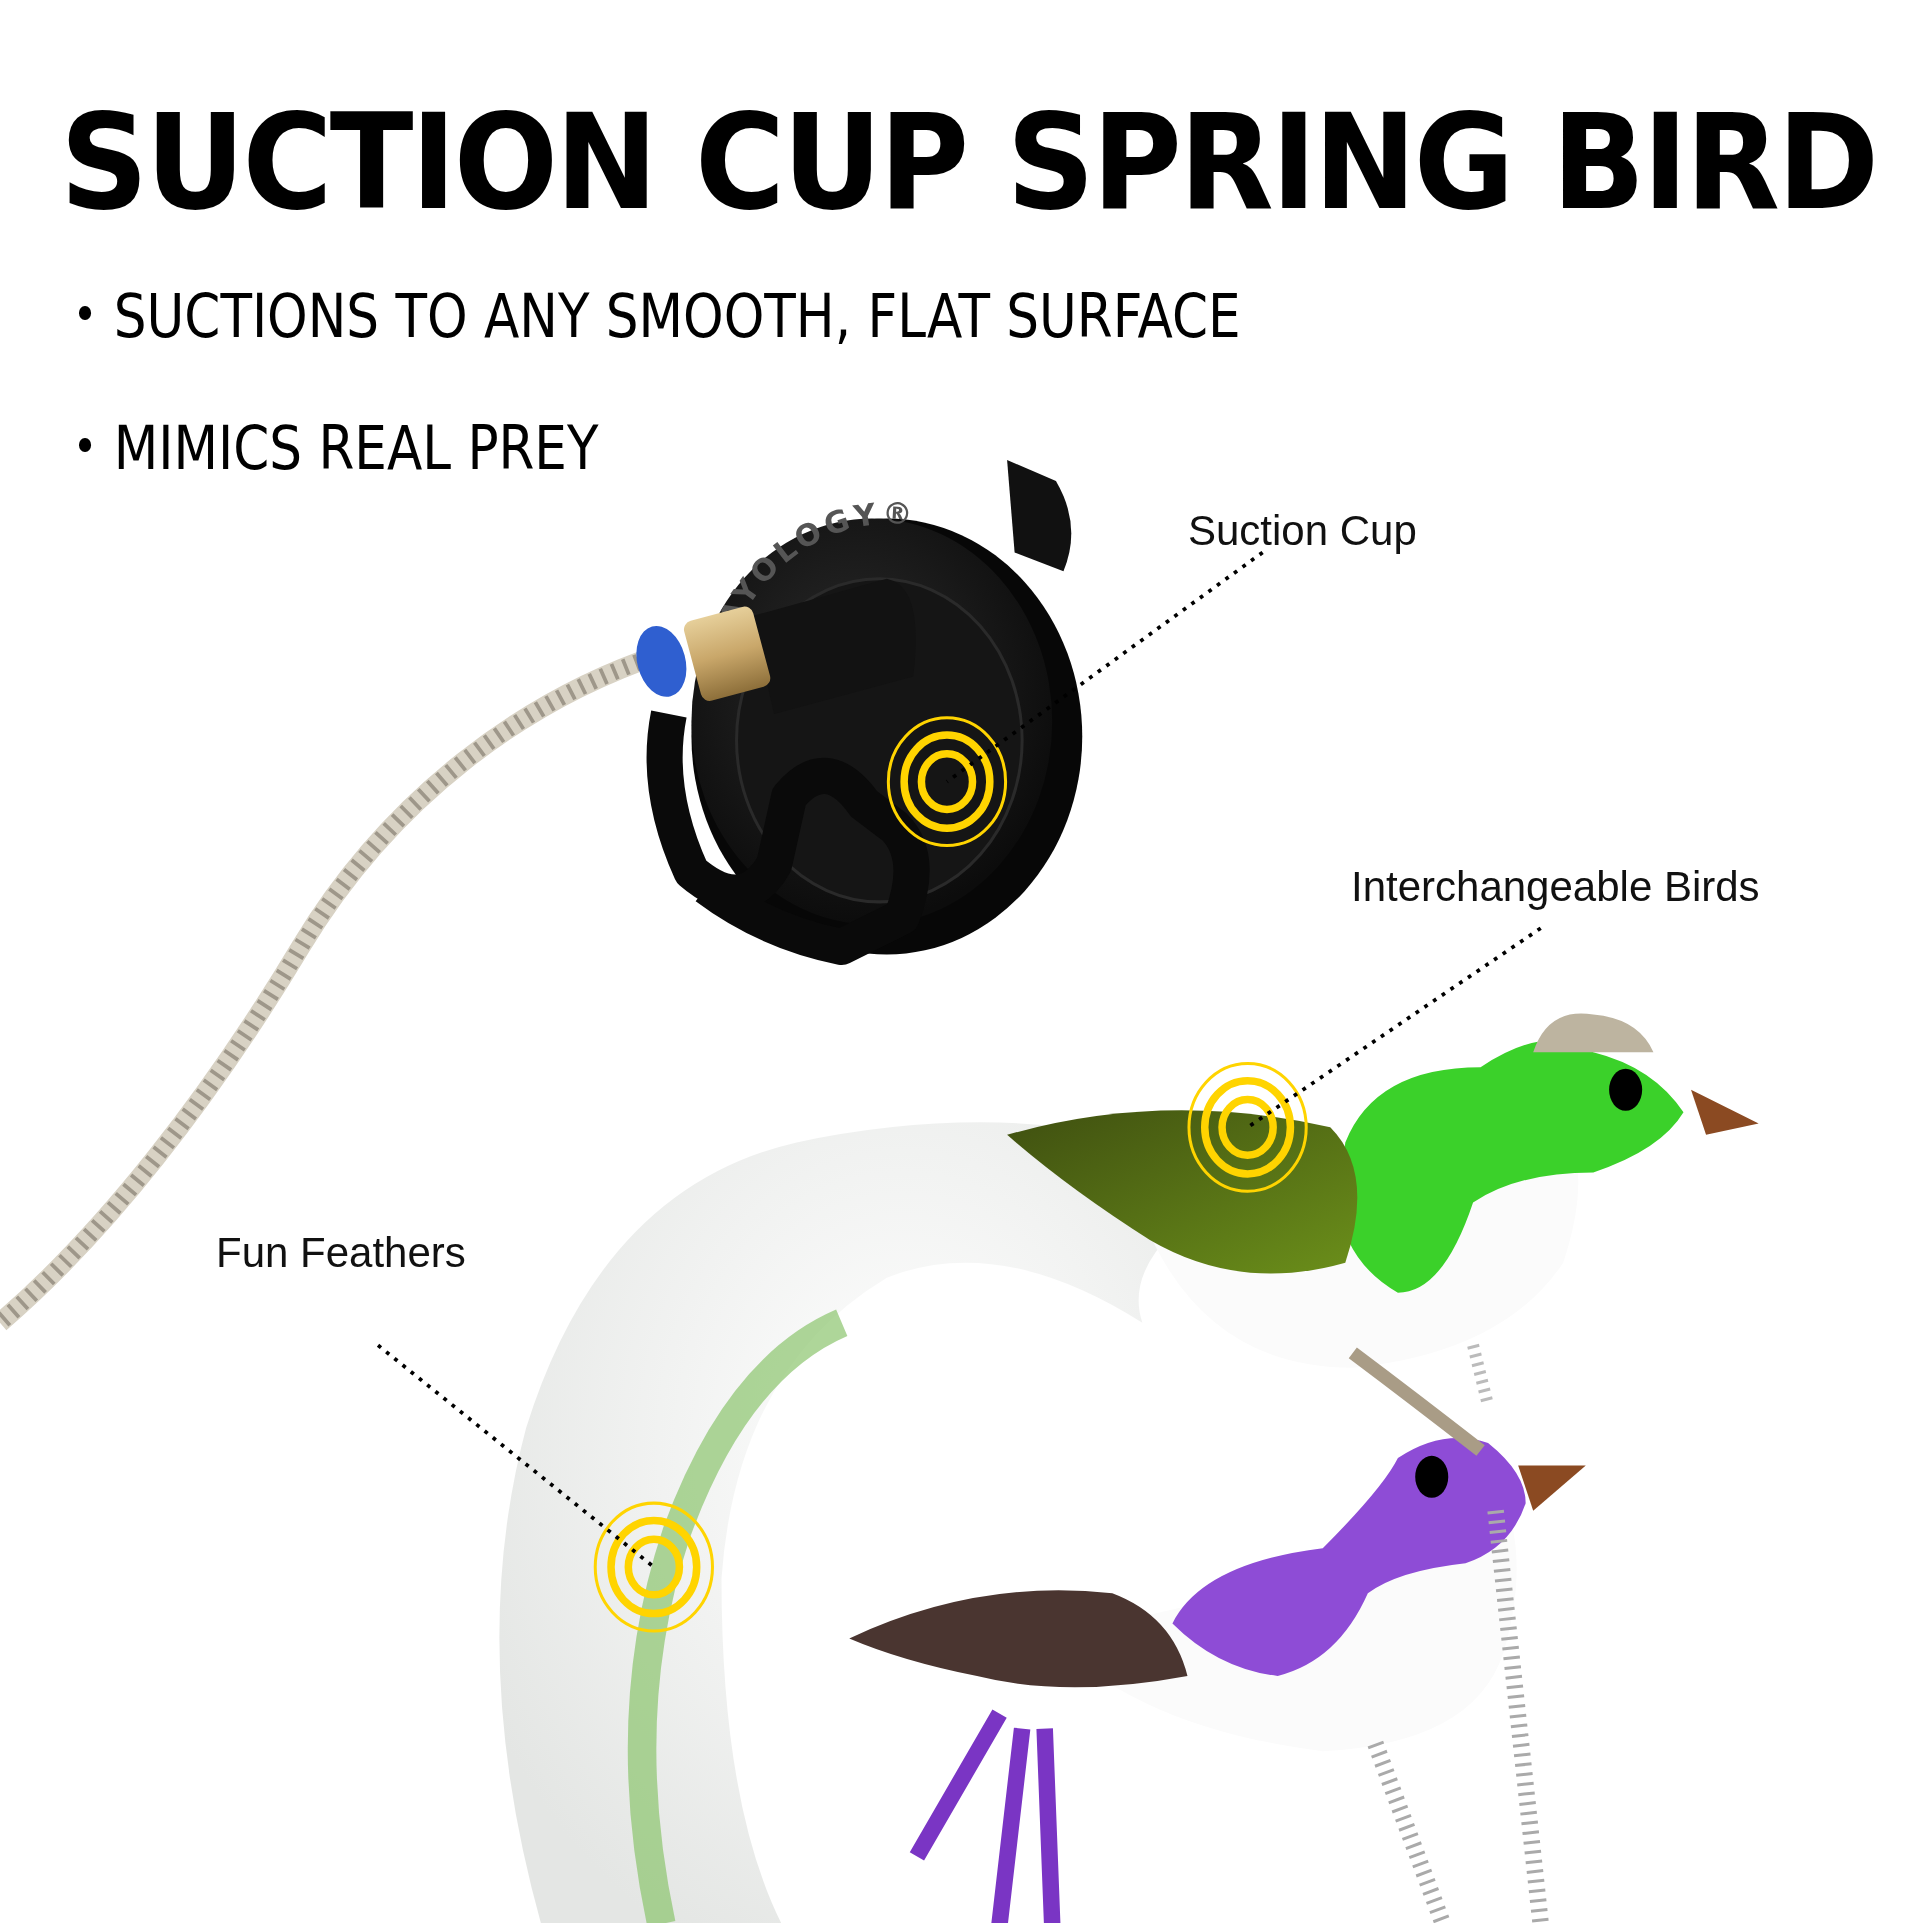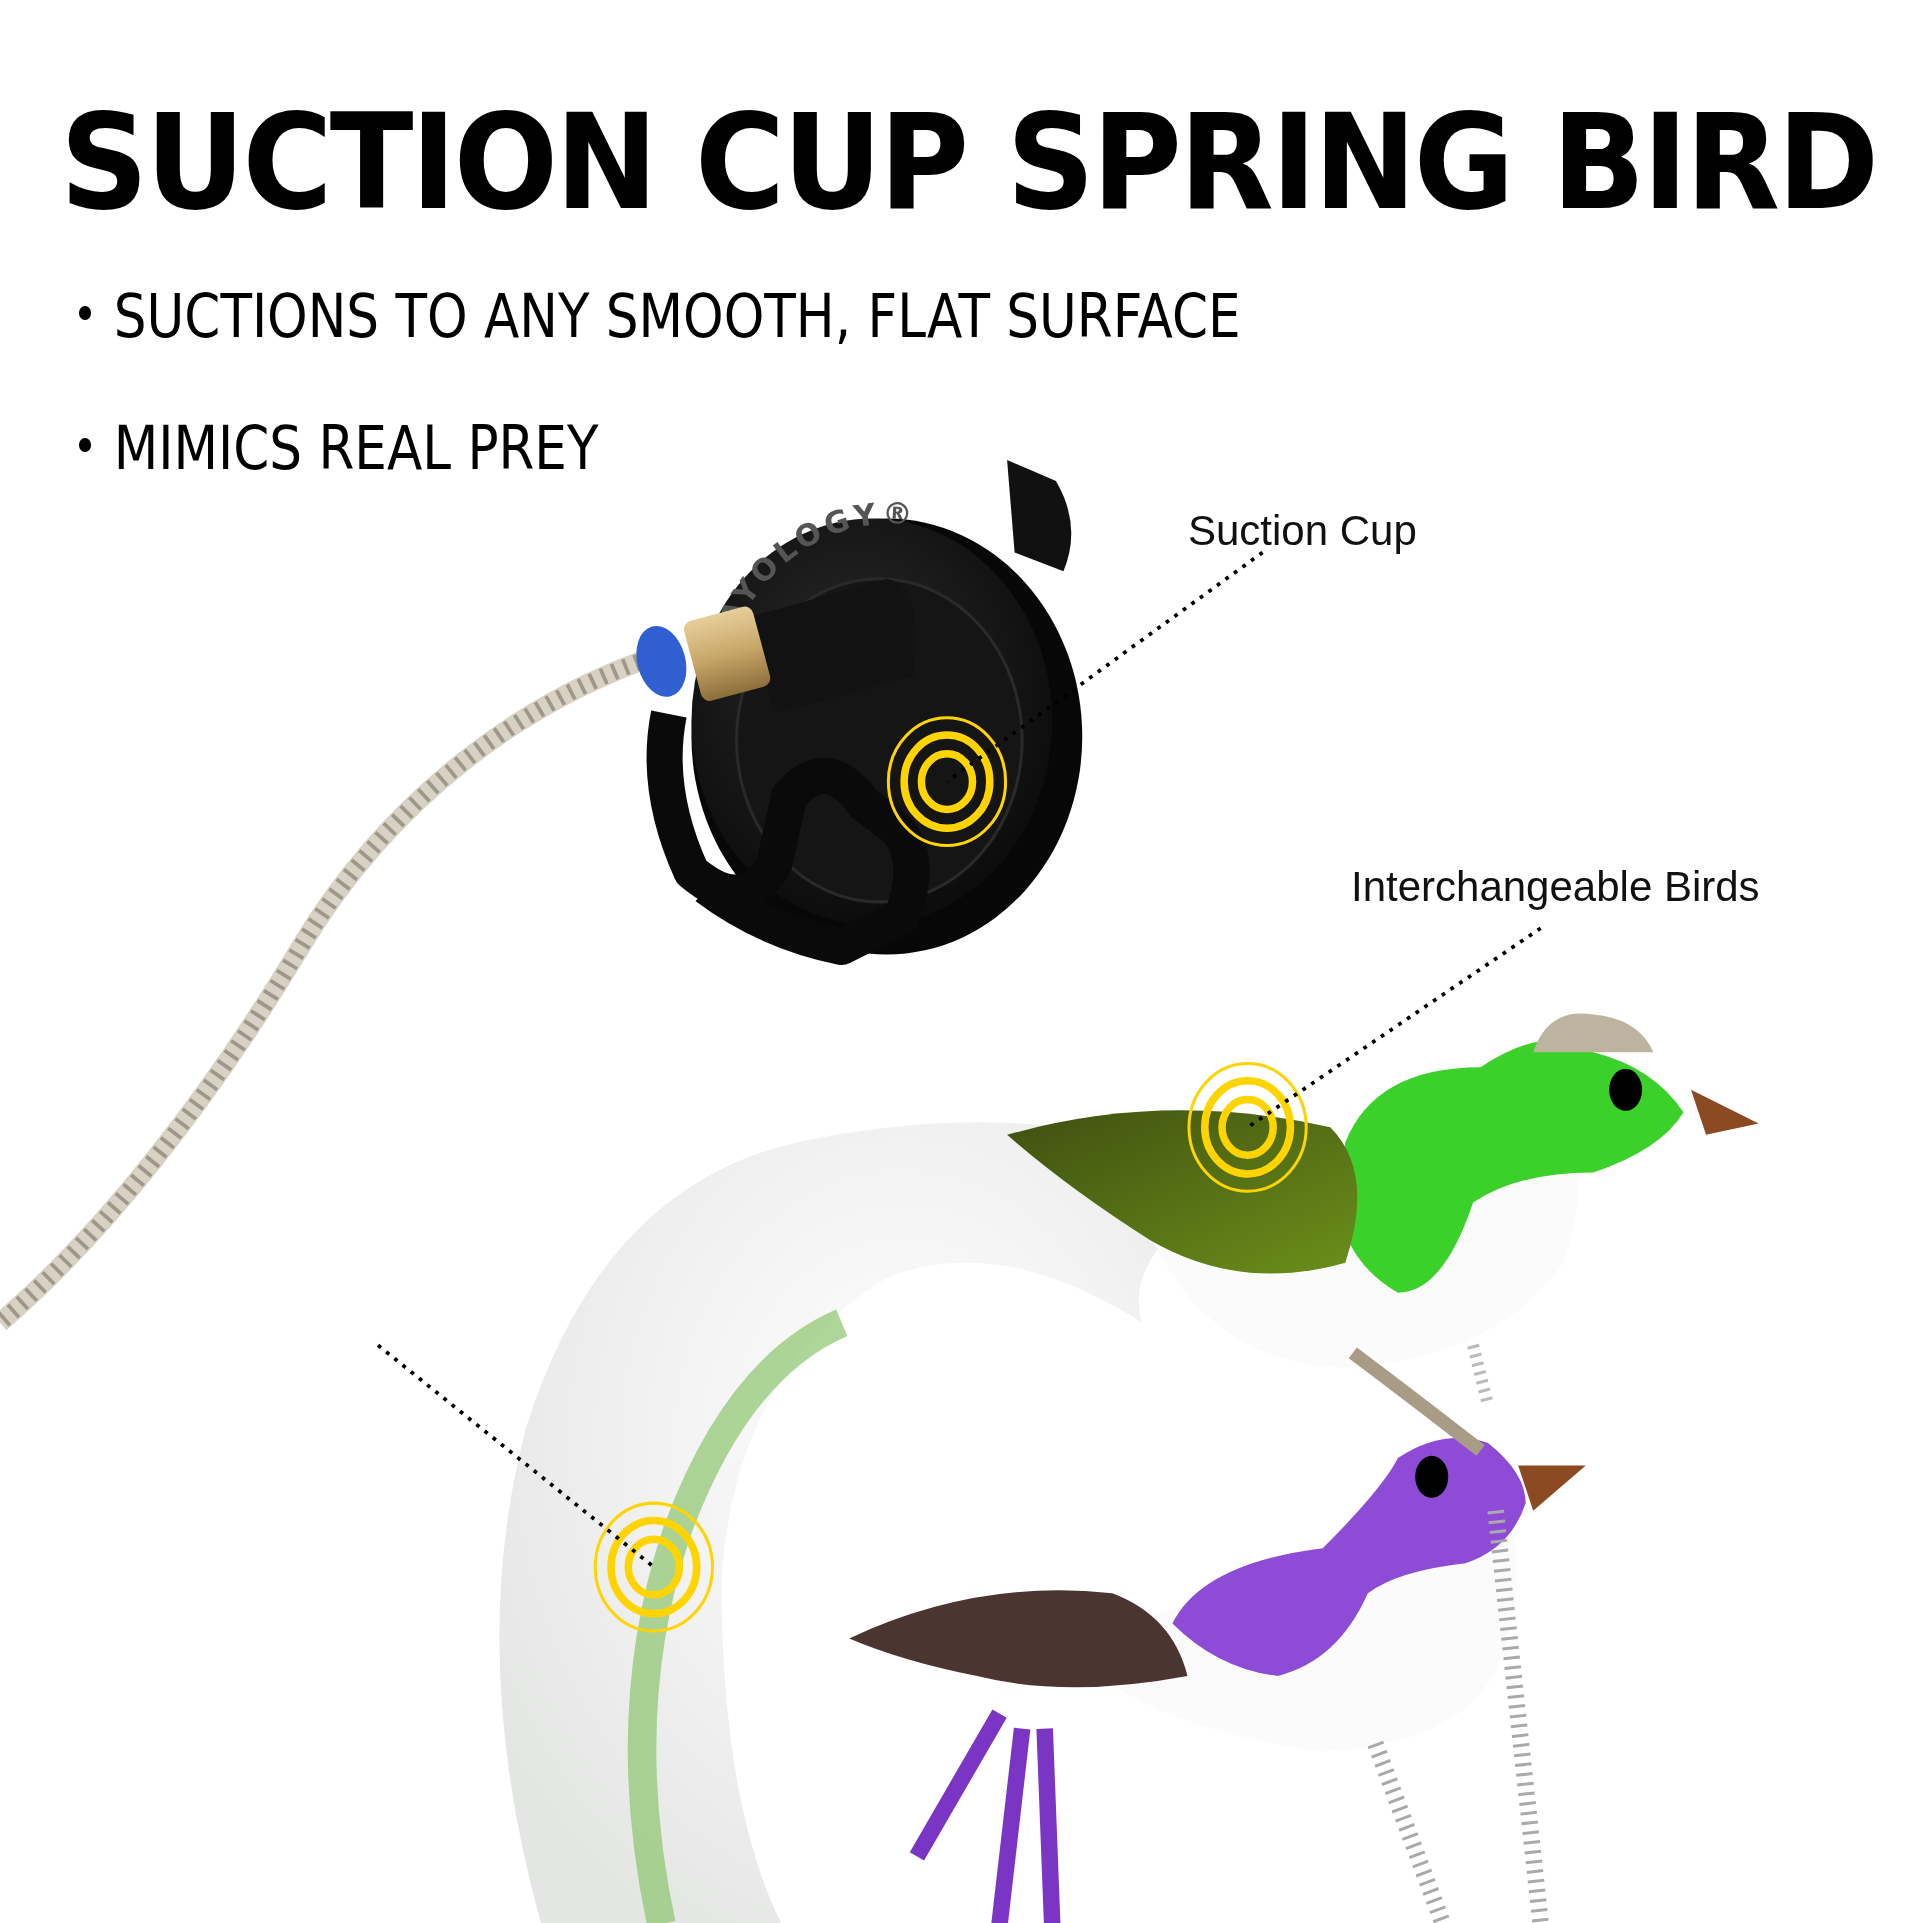--- a/index.html
+++ b/index.html
@@ -131,14 +131,15 @@
   <div class="bullet"><span class="dot"></span><span>MIMICS REAL PREY</span></div>
 </div>
 
 <div class="label" style="left:1156px;top:503px;margin-left:32px;">
   <div>Suction Cup</div>
 </div>
 <div class="label" style="left:1351px;top:859px;">
   <div>Interchangeable Birds</div>
 </div>
 <div class="label" style="left:216px;top:1225px;">
+  <div>Fun Feathers</div>
 </div>
 
 
 </body></html>

